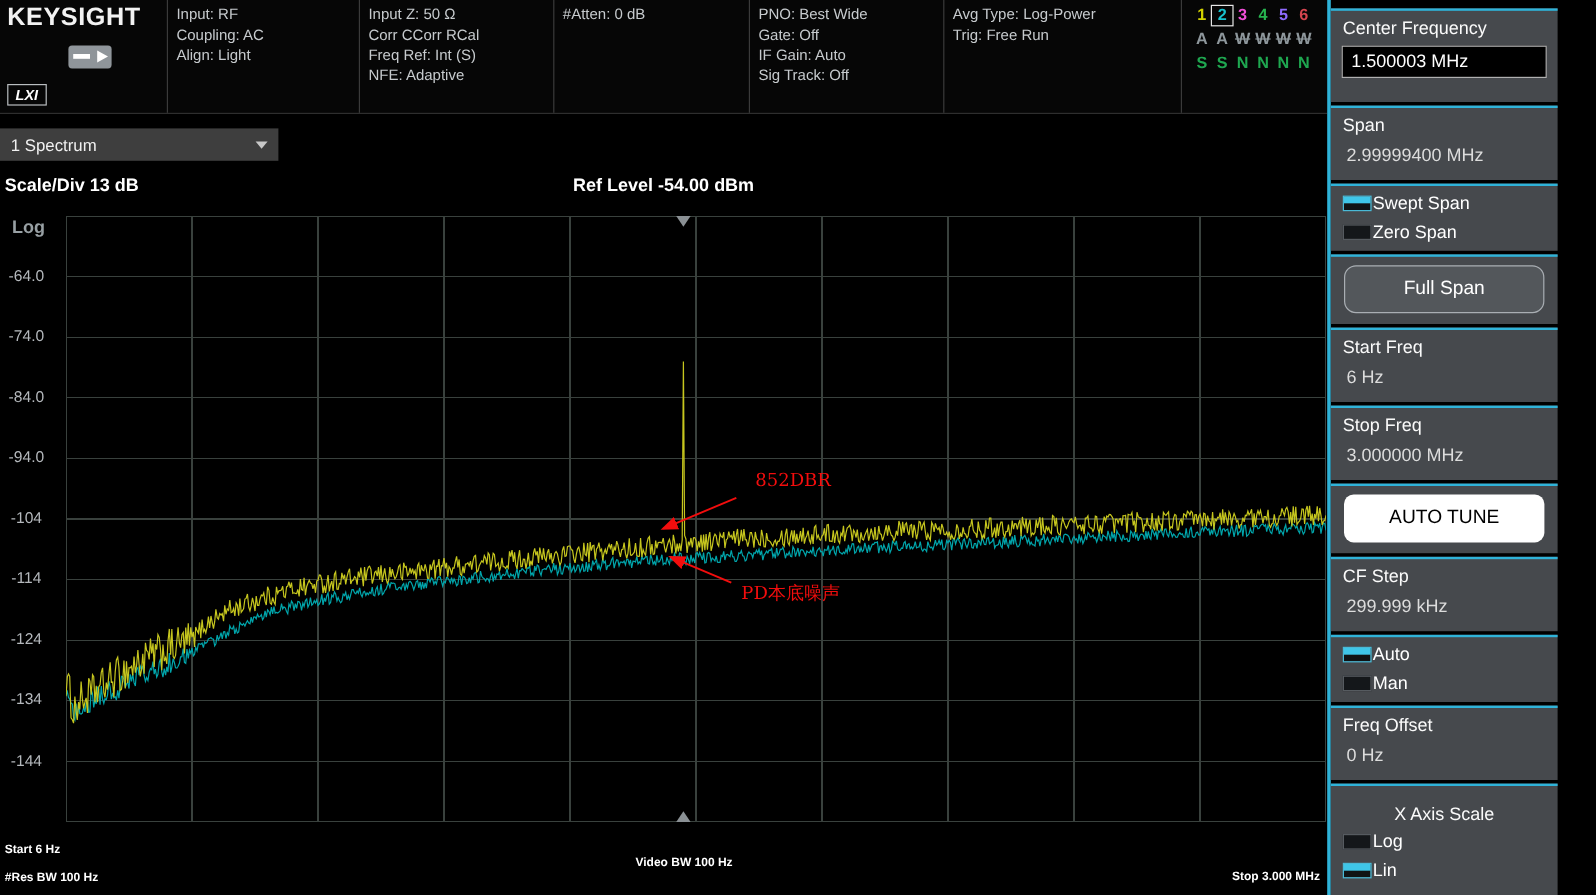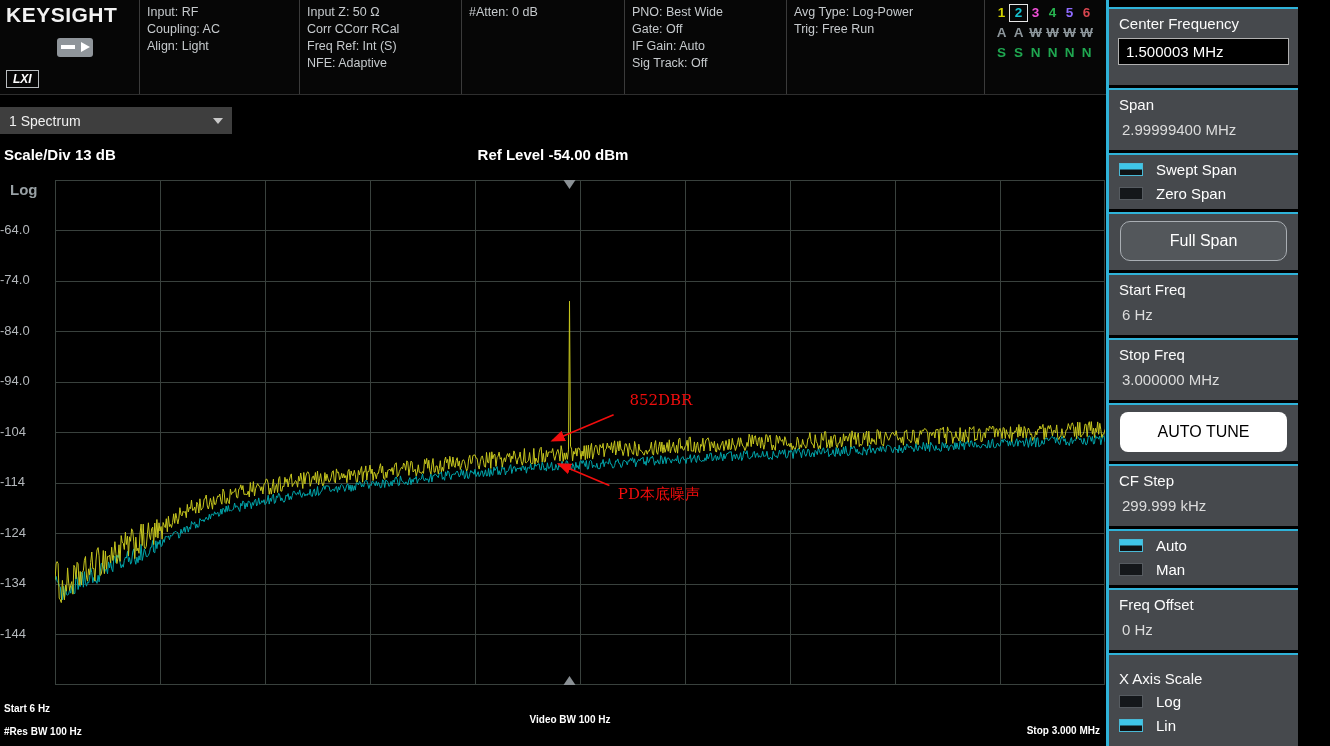--- a/index.html
+++ b/index.html
@@ -33,21 +33,21 @@
   .caret{width:0;height:0;border-left:5px solid transparent;border-right:5px solid transparent;
        border-top:6px solid #c8c8c8;}
 
   
   .scalediv{position:absolute;left:4px;top:146px;color:#fff;font-weight:bold;font-size:15px;}
   .reflevel{position:absolute;left:553px;top:146px;transform:translateX(-50%);color:#fff;font-weight:bold;font-size:15px;}
 
   
   .ylog{position:absolute;left:10px;top:181px;color:#98a0a4;font-weight:bold;font-size:15px;}
   .yaxis{position:absolute;left:0;top:180px;width:46px;height:505px;}
-  .ytick{position:absolute;right:2px;width:44px;text-align:left;font-size:13px;color:#b4b8bc;}
+  .ytick{position:absolute;right:2px;width:44px;text-align:center;font-size:13px;color:#b4b8bc;}
 
   
   .plot{position:absolute;left:55px;top:180px;width:1050px;height:505px;background:#000;}
   .plot svg{display:block;}
   .grid{stroke:#39413d;stroke-width:1;shape-rendering:crispEdges;}
   .gridb{fill:none;stroke:#39413d;stroke-width:1;shape-rendering:crispEdges;}
   .ann{font:15px "DejaVu Serif","Liberation Serif",serif;}
 
   
   .brow{position:absolute;left:0;width:1106px;height:20px;color:#fff;font-weight:bold;font-size:10px;white-space:pre;}
@@ -58,31 +58,31 @@
 
   
   #sidebar{position:absolute;left:1106px;top:0;width:192px;height:746px;background:#000;
       border-left:3px solid #2fb3d9;box-sizing:border-box;display:flex;flex-direction:column;
       gap:3px;padding-top:7px;}
   .panel{position:relative;background:#46494d;flex-shrink:0;box-sizing:border-box;}
   .panel::before{content:"";position:absolute;left:0;top:0;right:0;height:2px;background:#2fb3d9;}
   .panel.input{height:78px;}
   .panel.value{height:62px;}
   .panel.toggle{height:56px;display:flex;flex-direction:column;justify-content:center;}
-  .panel.toggle.labeled{height:84px;}
+  .panel.toggle.labeled{height:84px;text-align:center;}
   .panel.button{height:58px;display:flex;align-items:center;justify-content:center;}
   .panel:last-child{flex:1;}
   .sk-label{padding:8px 10px 2px;font-size:15px;color:#fafafa;}
   .sk-value{padding:6px 10px 0 13px;font-size:15px;color:#dcdcdc;}
   .sk-input{margin:4px 9px 0;height:25px;line-height:25px;background:#000;border:1px solid #b0b0b0;
       color:#fff;font-size:15px;padding:0 7px;cursor:text;}
   .sk-button{display:flex;align-items:center;justify-content:center;cursor:pointer;box-sizing:border-box;}
   .sk-button.gray{width:88%;height:40px;border-radius:10px;background:#53575b;border:1px solid #a9aeb3;color:#fff;font-size:16px;}
   .sk-button.white{width:88%;height:40px;border-radius:8px;background:#fff;color:#000;font-size:16px;}
-  .sk-opt{display:flex;align-items:center;gap:13px;height:22px;margin:1px 0 1px 10px;font-size:15px;color:#fff;cursor:pointer;}
+  .sk-opt{display:flex;align-items:center;gap:1px;height:22px;margin:1px 0 1px 10px;font-size:15px;color:#fff;cursor:pointer;}
   .ind{width:24px;height:13px;background:#14171a;border:1px solid #565b60;box-sizing:border-box;flex-shrink:0;}
   .sk-opt.sel .ind{background:linear-gradient(180deg,#3fc6e8 0%,#3fc6e8 48%,#101314 52%);border-color:#49b9d6;}
 </style>
 </head>
 <body>
 
 <div class="screen">
 
   <header class="header">
     <div class="hcell logo-cell">

